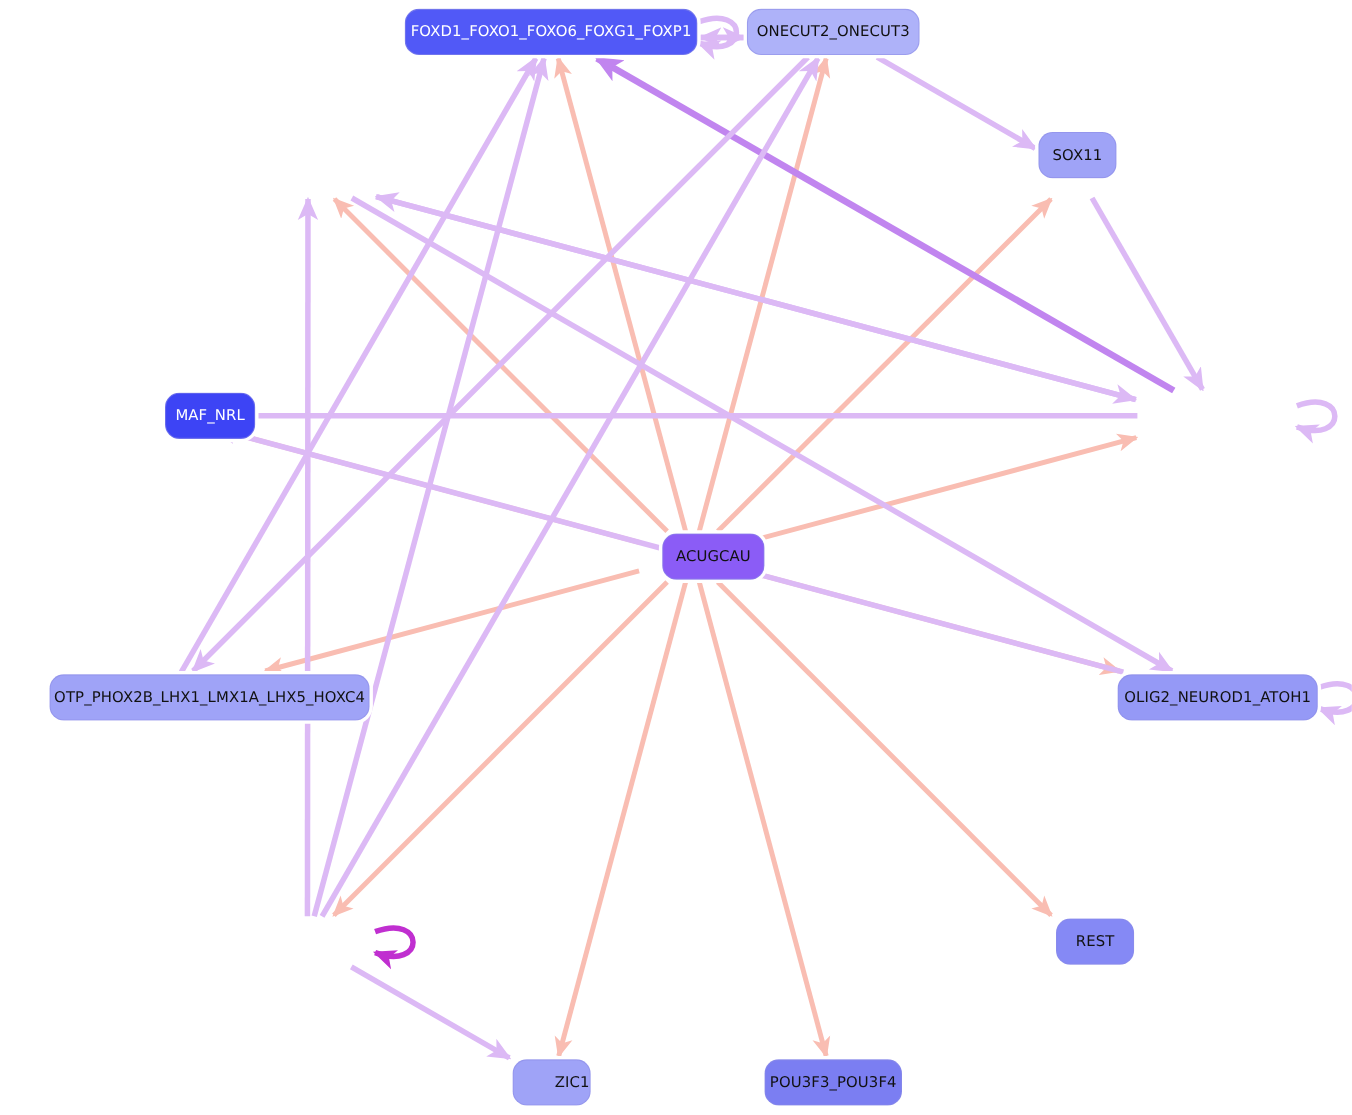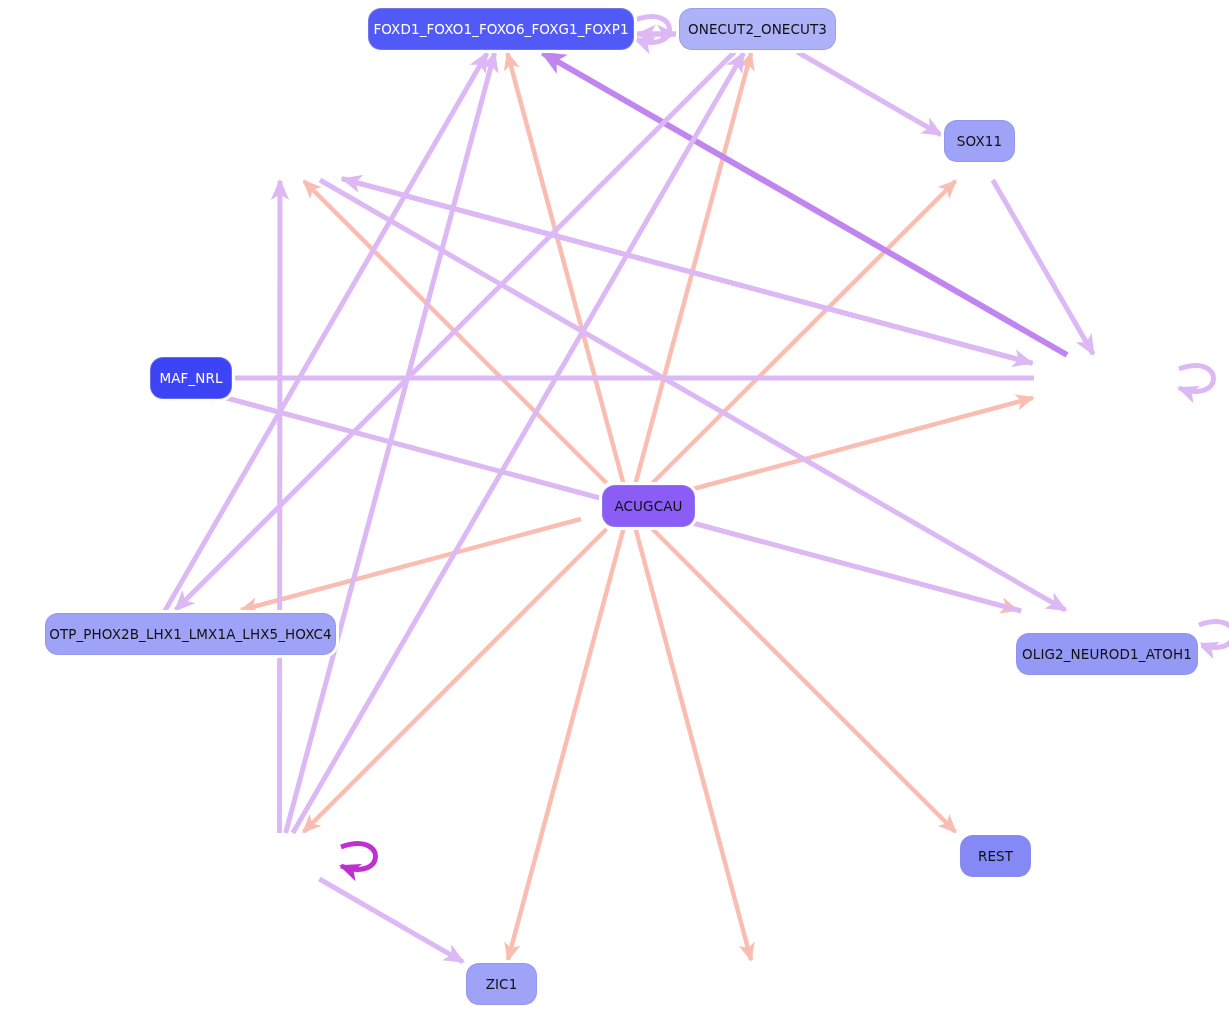--- a/index.html
+++ b/index.html
@@ -178,23 +178,26 @@
       </div>
       <div class="node" style="left: 111px; top: 357px; width: 82px; height: 42px; background: rgb(61, 68, 245); color: rgb(255, 255, 255); margin-left: 39px;">
         <span class="node-label">MAF_NRL</span>
       </div>
       <div class="node" style="left: 602px; top: 485px; width: 93px; height: 42px; background: #8b5cf6; color: rgb(17, 17, 17);">
         <span class="node-label">ACUGCAU</span>
       </div>
       <div class="node" style="left: 6px; top: 613px; width: 291px; height: 42px; background: rgb(159, 163, 247); color: rgb(17, 17, 17); margin-left: 39px;">
         <span class="node-label">OTP_PHOX2B_LHX1_LMX1A_LHX5_HOXC4</span>
       </div>
-      <div class="node" style="left: 1016px; top: 613px; width: 182px; height: 42px; background: rgb(149, 153, 246); color: rgb(17, 17, 17); margin-top: 20px;">
+      <div class="node" style="left: 1016px; top: 613px; width: 182px; height: 42px; background: rgb(149, 153, 246); color: rgb(17, 17, 17);">
         <span class="node-label">OLIG2_NEUROD1_ATOH1</span>
       </div>
       <div class="node" style="left: 944px; top: 835px; width: 71px; height: 42px; background: rgb(133, 137, 245); color: rgb(17, 17, 17); margin-left: 16px;">
         <span class="node-label">REST</span>
       </div>
-      <div class="node" style="left: 466px; top: 963px; width: 71px; height: 42px; background: rgb(159, 163, 247); color: rgb(17, 17, 17);">
+      <div class="node" style="left: 466px; top: 963px; width: 71px; height: 42px; background: rgb(159, 163, 247); color: rgb(17, 17, 17); justify-content: flex-end;">
         <span class="node-label">ZIC1</span>
+      </div>
+      <div class="node" style="left: 695px; top: 963px; width: 125px; height: 42px; background: rgb(123, 126, 242); color: rgb(17, 17, 17);">
+        <span class="node-label">POU3F3_POU3F4</span>
       </div>
     </div>
 </div>
 
 </body></html>

